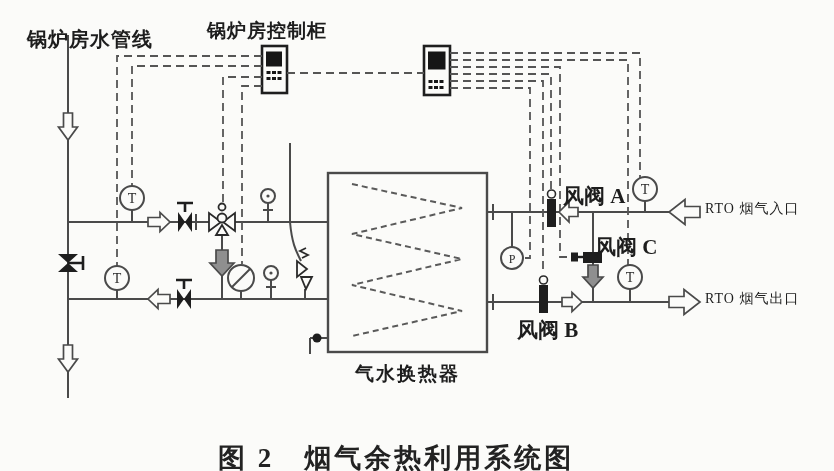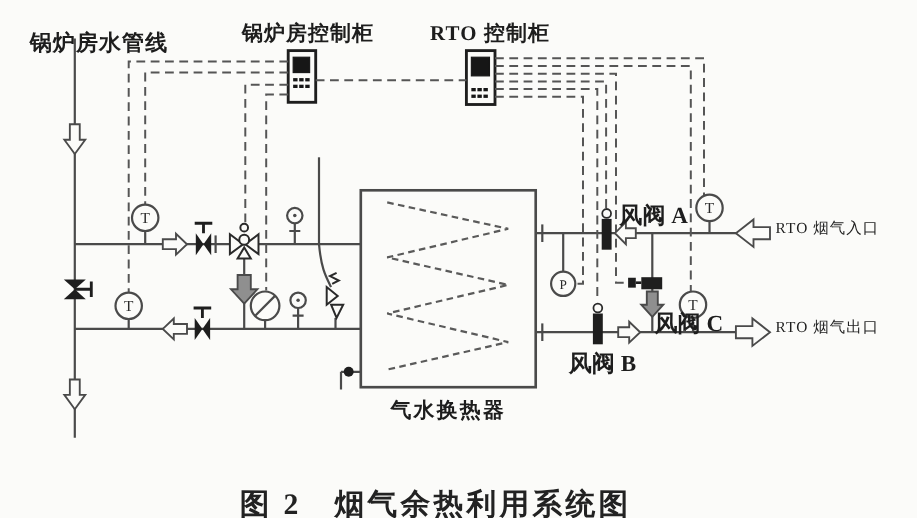--- a/index.html
+++ b/index.html
@@ -3,21 +3,21 @@
 <meta charset="utf-8">
 <style>
   html,body{margin:0;padding:0;background:#e8e8e8;}
   .stage{
     position:relative;width:834px;height:471px;background:#fbfbf9;
     font-family:"Liberation Serif","DejaVu Serif",serif;color:#1c1c1c;overflow:hidden;
   }
   .stage svg{position:absolute;left:0;top:0;}
   .lbl{position:absolute;white-space:nowrap;line-height:1.1;color:#1d1d1d;}
   .lbl-big{font-size:20px;letter-spacing:1px;font-weight:600;}
-  .lbl-cab{font-size:19px;letter-spacing:1px;font-weight:600;margin-left:13px;}
+  .lbl-cab{font-size:19px;letter-spacing:1px;font-weight:600;}
   .lbl-sm{font-size:21px;font-weight:600;}
   .lbl-port{font-size:14px;letter-spacing:1px;font-weight:400;}
   .lbl-hx{font-size:19px;letter-spacing:2px;font-weight:600;width:159px;text-align:center;}
   .caption{
     position:absolute;left:0;top:440px;width:792px;text-align:center;
     font-size:27px;font-weight:700;letter-spacing:3px;color:#222;
   }
   .caption .cap-prefix{margin-right:30px;}
 </style>
 </head>
@@ -186,23 +186,22 @@
     <polygon points="669,296.5 684,296.5 684,289.5 700,302 684,314.5 684,307.5 669,307.5" fill="#fbfbf9"></polygon>
     <polygon points="63.5,113 72.5,113 72.5,127 77.5,127 68,140 58.5,127 63.5,127" fill="#fbfbf9"></polygon>
     <polygon points="63.5,345 72.5,345 72.5,359 77.5,359 68,372 58.5,359 63.5,359" fill="#fbfbf9"></polygon>
     <polygon points="216,250 228,250 228,263 234,263 222,276 210,263 216,263" fill="#8f8f8f"></polygon>
     <polygon points="588,265 598,265 598,277 603,277 593,288 583,277 588,277" fill="#8f8f8f"></polygon>
   </g>
 </svg>
 
   <div class="lbl lbl-big" style="left:27px;top:7px;margin-top:21px;">锅炉房水管线</div>
   <div class="lbl lbl-cab" style="left:207px;top:21px;">锅炉房控制柜</div>
-  <div class="lbl lbl-cab" style="left:378px;top:21px;">RTO 控制柜</div>
   <div class="lbl lbl-sm" style="left:563px;top:185px;">风阀 A</div>
-  <div class="lbl lbl-sm" style="left:595px;top:236px;margin-top:47px;">风阀 C</div>
+  <div class="lbl lbl-sm" style="left:595px;top:236px;">风阀 C</div>
   <div class="lbl lbl-sm" style="left:517px;top:319px;text-align:center;">风阀 B</div>
   <div class="lbl lbl-port" style="left:705px;top:201px;">RTO 烟气入口</div>
   <div class="lbl lbl-port" style="left:705px;top:291px;">RTO 烟气出口</div>
   <div class="lbl lbl-hx" style="left:328px;top:364px;">气水换热器</div>
 
   <div class="caption">
     <span class="cap-prefix">图 2</span><span>烟气余热利用系统图</span>
   </div>
 
 </div>

